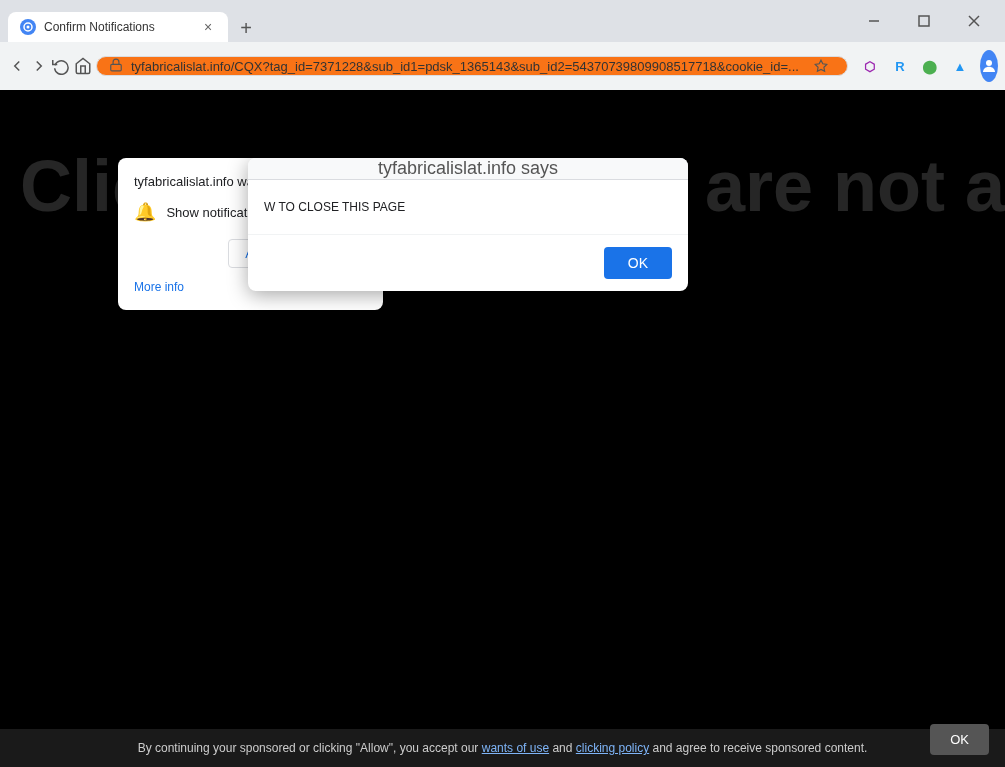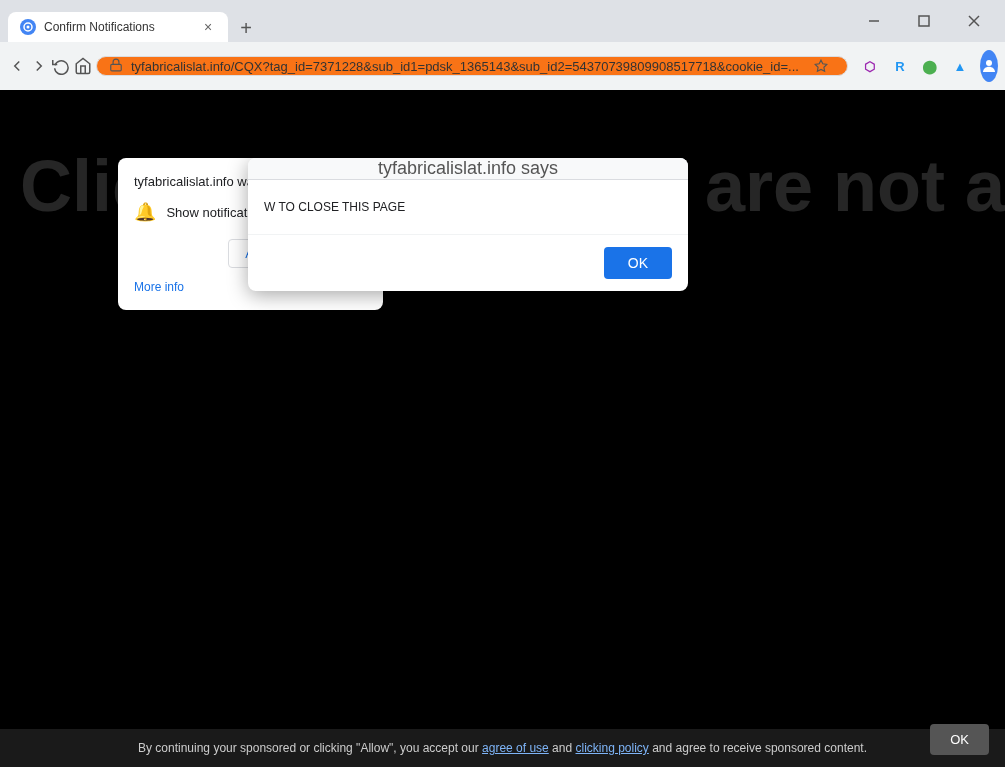--- a/index.html
+++ b/index.html
@@ -326,21 +326,21 @@
       <div class="alert-body">W TO CLOSE THIS PAGE</div>
       <div class="alert-footer">
         <button class="alert-ok-btn">OK</button>
       </div>
     </div>
 
     <div class="bottom-bar">
       <div class="bottom-text">
         <span>By continuing your sponsored or clicking "Allow", you accept our</span>
         <span> </span>
-        <span class="bottom-link">agree of use</span>
+        <span class="bottom-link">wants of use</span>
         <span> </span>
         <span>and</span>
         <span> </span>
         <span class="bottom-link">clicking policy</span>
         <span> </span>
         <span>and agree to receive sponsored content.</span>
       </div>
       <button class="bottom-ok-btn">OK</button>
     </div>
   </div>

